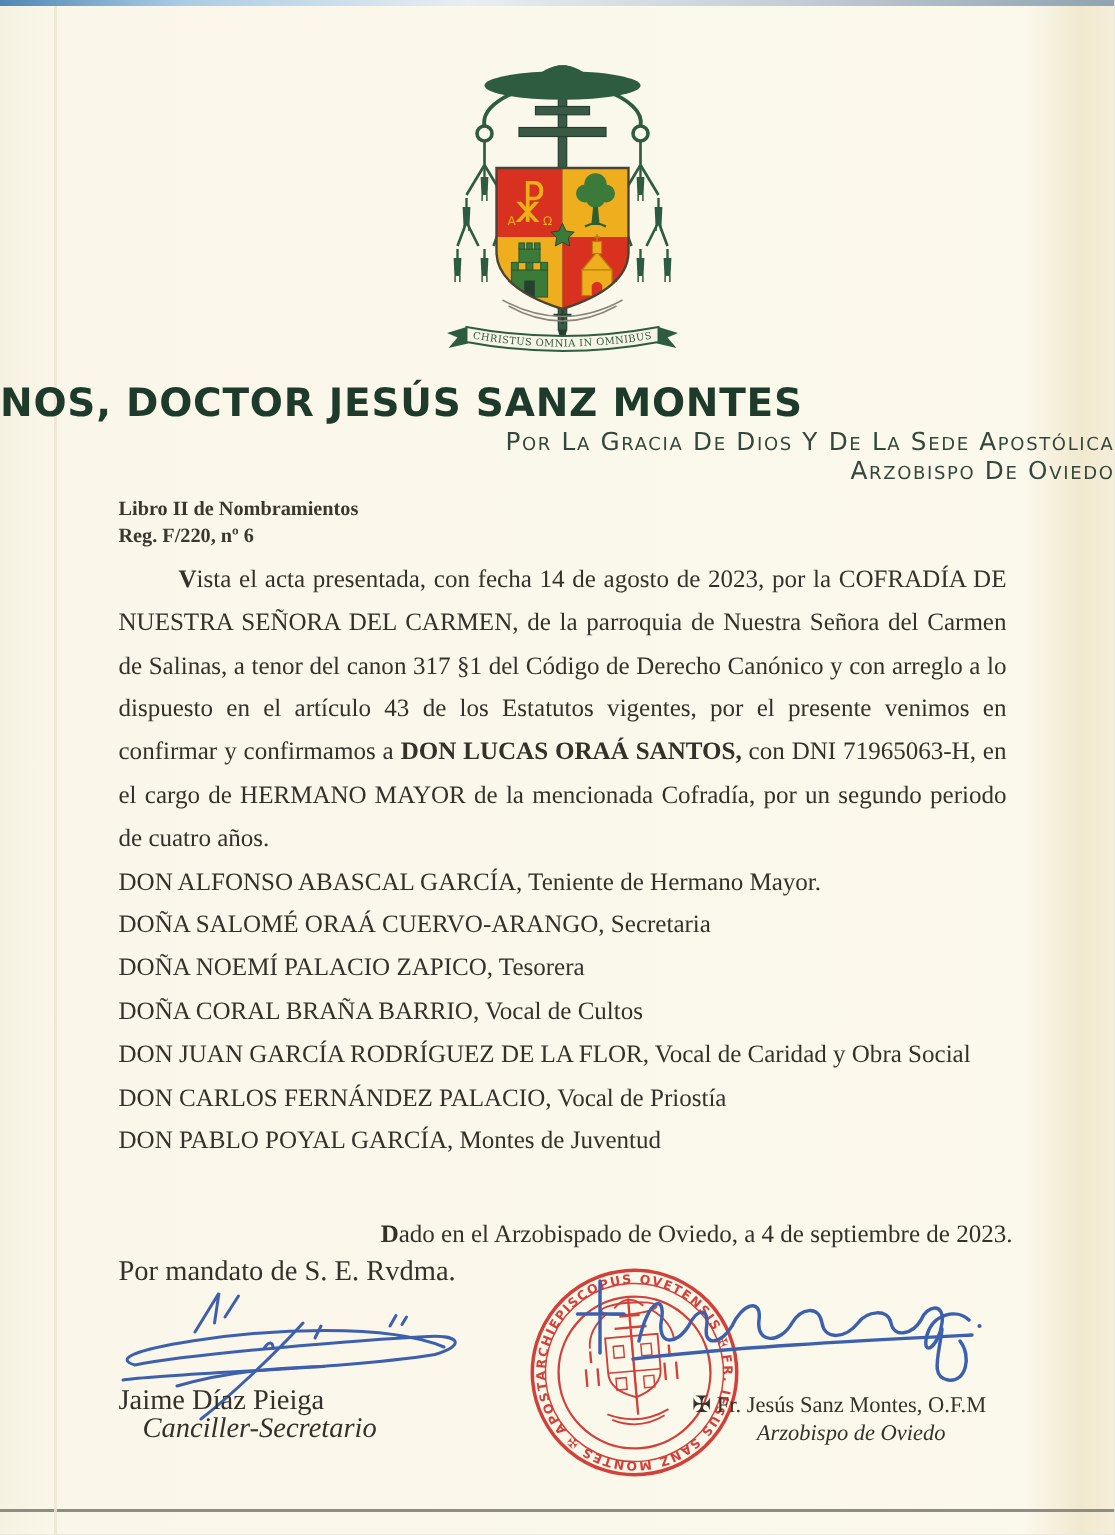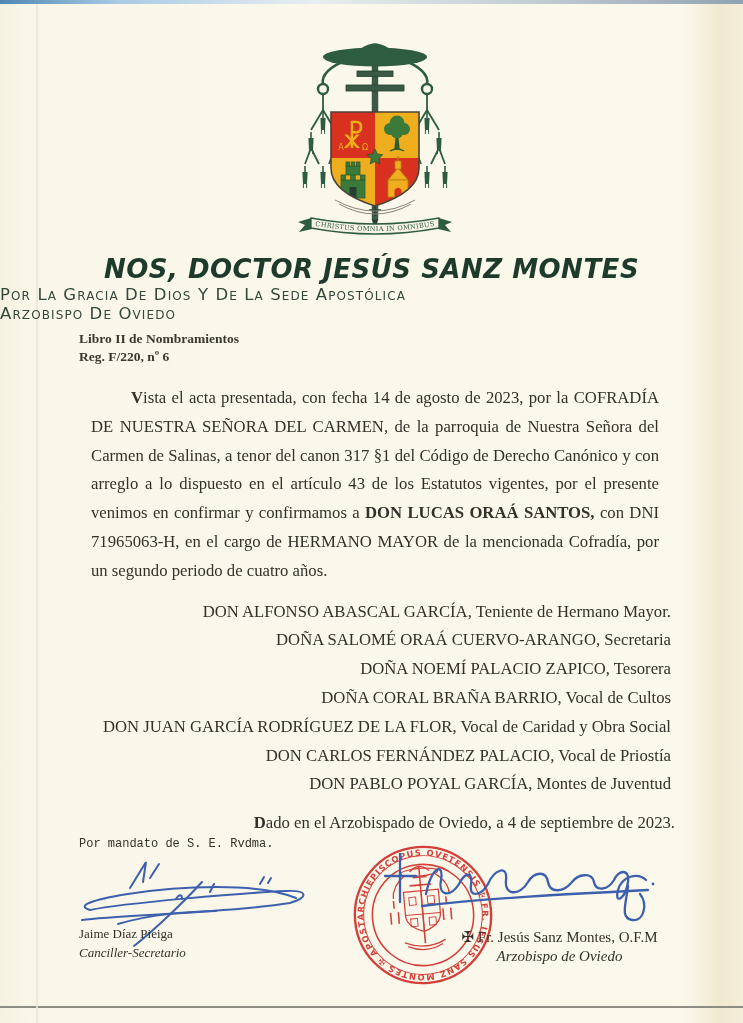--- a/index.html
+++ b/index.html
@@ -8,49 +8,49 @@
     background:linear-gradient(90deg,#f6f2e1 0,#faf7ea 5%,#fbf8ec 92%,#f1e9cf 97%,#f5eeda 100%);
     font-family:"Liberation Serif",serif;color:#33312a;
   }
   .edge-top{position:absolute;top:0;left:0;right:0;height:4px;
     background:linear-gradient(90deg,#4f87b5 0%,#a9cbe4 16%,#e8eef2 42%,#c2ccd4 72%,#8fa3b2 100%);}
   .edge-bottom{position:absolute;left:0;right:0;top:1006px;height:2px;background:#8d8d83;}
   .edge-left{position:absolute;left:36px;top:4px;bottom:0;width:2px;background:#ebe5d2;opacity:.85;}
 
   .arms{position:absolute;left:285px;top:26px;width:180px;height:212px;}
 
-  .title{position:absolute;left:0;right:0;top:254px;text-align:center;
-    font-family:"DejaVu Sans",sans-serif;font-weight:bold;font-style:italic;
+  .title{position:absolute;left:0;right:0;top:254px;text-align:left;
+    font-family:"DejaVu Sans",sans-serif;font-weight:bold;
     font-size:26px;letter-spacing:.5px;color:#1d3a2b;}
-  .subtitle{position:absolute;left:0;right:0;text-align:left;
+  .subtitle{position:absolute;left:0;right:0;text-align:right;
     font-family:"DejaVu Sans",sans-serif;font-variant:small-caps;
     color:#33473b;letter-spacing:1.1px;}
   .subtitle.s1{top:285px;font-size:16.5px;}
   .subtitle.s2{top:304px;font-size:16.5px;}
 
   .registry{position:absolute;left:79px;top:330px;font-size:13.5px;line-height:17.5px;color:#3a372f;font-weight:bold;}
 
   .content{position:absolute;left:79px;width:592px;top:372px;font-size:16.7px;line-height:28.8px;}
-  .content p{margin:12px;}
+  .content p{margin:0;}
   .p-main{text-align:justify;text-indent:40px;}
   .lead{font-weight:bold;}
   .bold-name{font-weight:bold;}
   .p-intro{text-indent:40px;}
-  .members div{white-space:nowrap;text-align:right;}
+  .members div{white-space:nowrap;}
 
   .dateline{position:absolute;right:68px;top:813px;font-size:16.7px;}
-  .mandate{position:absolute;left:79px;top:837px;font-size:12px;font-family:Liberation Mono, monospace;}
+  .mandate{position:absolute;left:79px;top:837px;font-size:19px;}
 
   .sig-left{position:absolute;left:60px;top:852px;width:252px;height:102px;}
   .stamp{position:absolute;left:350px;top:842px;width:146px;height:146px;transform:rotate(-5deg);opacity:.92;}
   .sig-right{position:absolute;left:380px;top:846px;width:292px;height:84px;}
 
-  .signer-left{position:absolute;left:79px;top:924px;font-size:13px;line-height:19px;}
+  .signer-left{position:absolute;left:79px;top:924px;font-size:19px;line-height:19px;}
   .signer-right{position:absolute;left:437px;top:928px;width:245px;text-align:center;font-size:15px;line-height:19px;}
-  .role{font-style:italic;}
+  .role{font-style:italic;margin-left:16px;}
 </style>
 </head>
 <body>
 
 <div class="page">
   <div class="edge-top"></div>
   <div class="edge-bottom"></div>
   <div class="edge-left"></div>
 
   <svg class="arms" viewBox="0 0 180 212">

